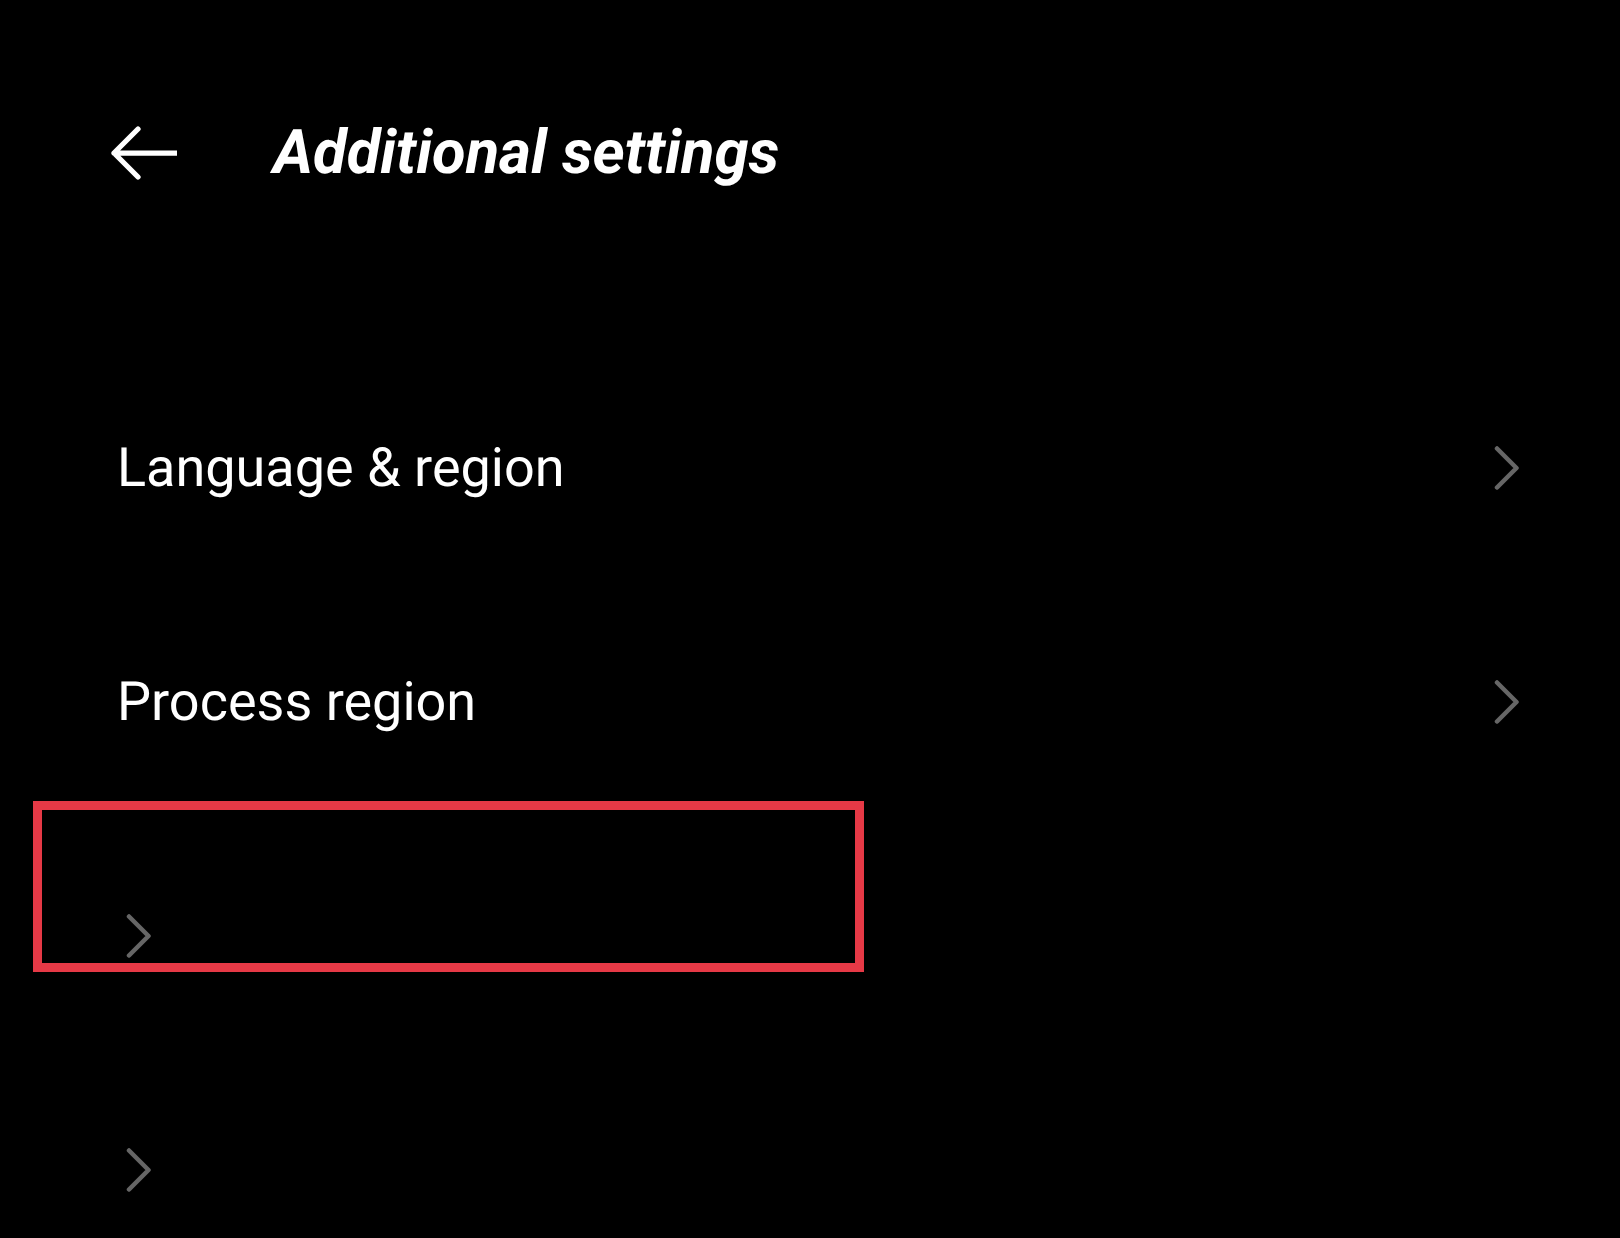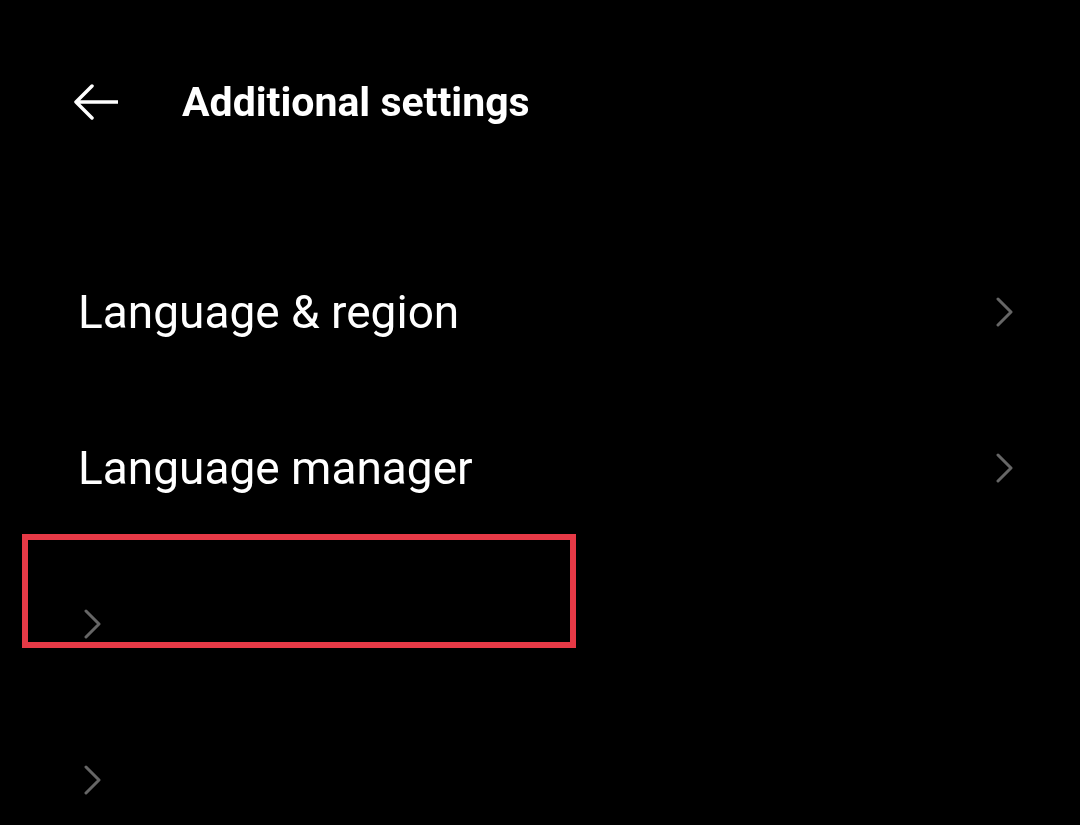--- a/index.html
+++ b/index.html
@@ -13,20 +13,21 @@
       font-family: -apple-system, BlinkMacSystemFont, "Segoe UI", Roboto, Helvetica, Arial, sans-serif;
       width: 1080px;
       height: 825px;
       overflow: hidden;
     }
     .header {
       display: flex;
       align-items: center;
       padding: 78px 0 0 74px;
       gap: 64px;
+      font-style: italic;
     }
     .back-arrow {
       width: 44px;
       height: 44px;
       display: flex;
       align-items: center;
       justify-content: center;
       cursor: pointer;
     }
     .title {
@@ -40,21 +41,21 @@
     .settings-item {
       display: flex;
       align-items: center;
       justify-content: space-between;
       padding: 0 60px 0 78px;
       height: 156px;
       cursor: pointer;
       position: relative;
     }
     .settings-item-label {
-      font-size: 46px;
+      font-size: 36px;
       font-weight: 400;
       color: #ffffff;
     }
     .chevron {
       width: 30px;
       height: 30px;
       display: flex;
       align-items: center;
       justify-content: center;
     }
@@ -84,21 +85,21 @@
   <div class="settings-item">
     <span class="settings-item-label">Language &amp; region</span>
     <span class="chevron">
       <svg width="18" height="30" viewBox="0 0 18 30" fill="none">
         <path d="M2 2 L15 15 L2 28" stroke="#666666" stroke-width="3" stroke-linecap="round" stroke-linejoin="round"></path>
       </svg>
     </span>
   </div>
 
   <div class="settings-item">
-    <span class="settings-item-label">Language manager</span>
+    <span class="settings-item-label">Process region</span>
     <span class="chevron">
       <svg width="18" height="30" viewBox="0 0 18 30" fill="none">
         <path d="M2 2 L15 15 L2 28" stroke="#666666" stroke-width="3" stroke-linecap="round" stroke-linejoin="round"></path>
       </svg>
     </span>
   </div>
 
   <div class="settings-item">
     <span class="chevron">
       <svg width="18" height="30" viewBox="0 0 18 30" fill="none">

